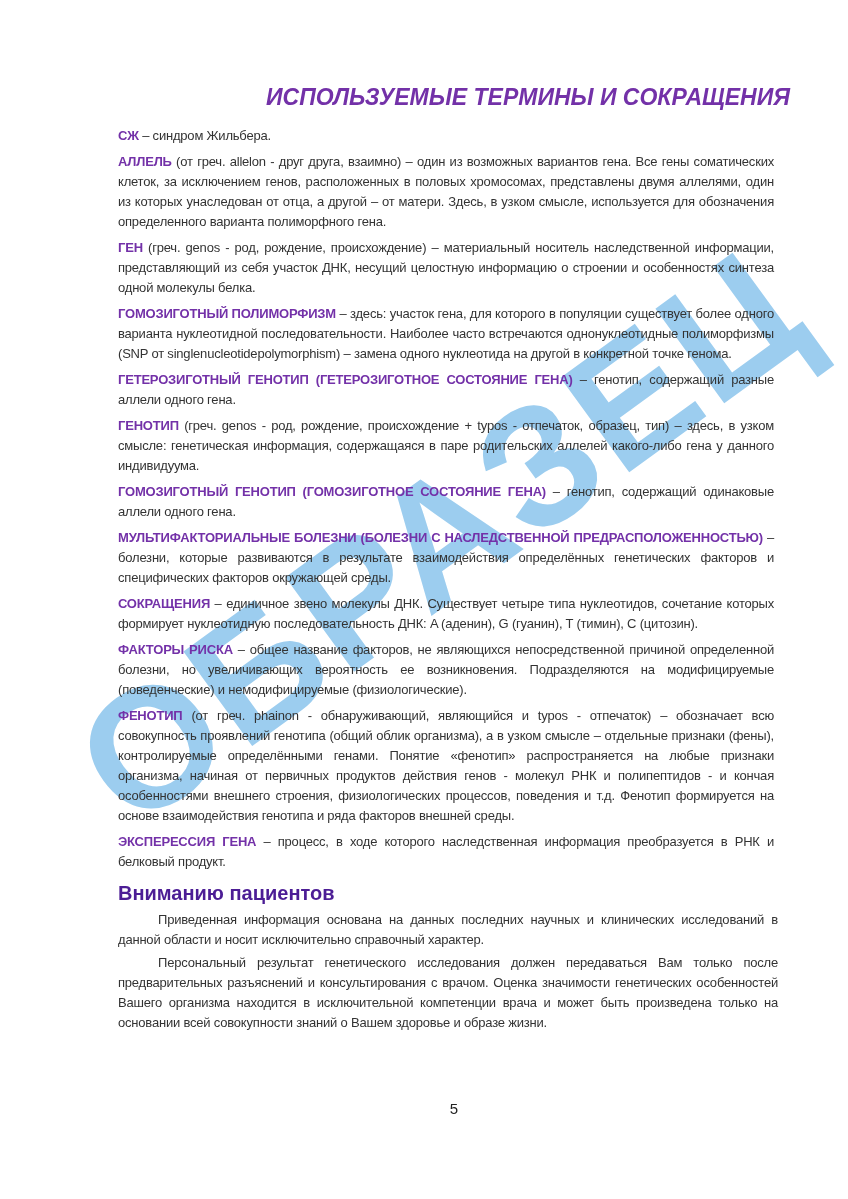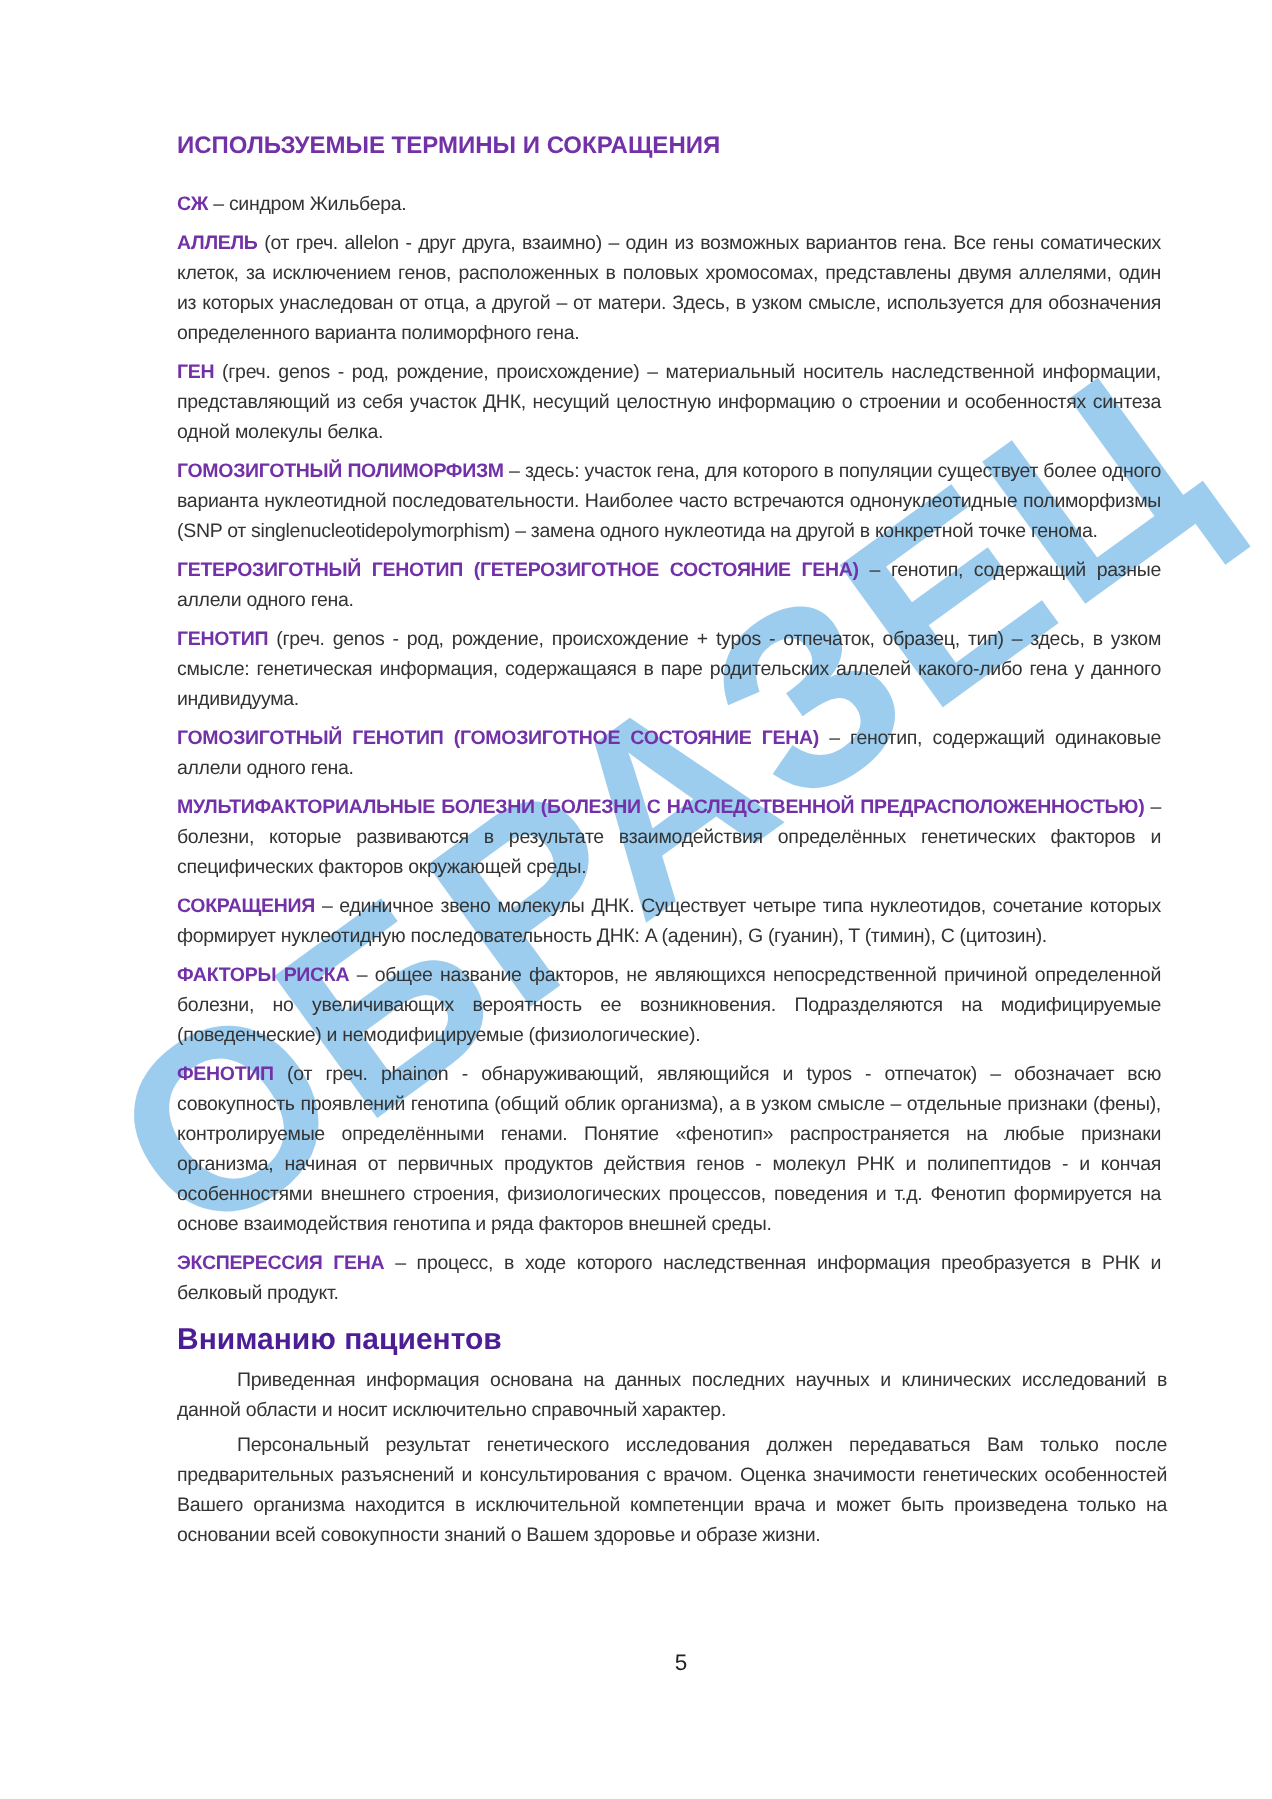--- a/index.html
+++ b/index.html
@@ -31,26 +31,27 @@
     width: 672px;
     z-index: 1;
     color: #333333;
     font-size: 13px;
     letter-spacing: -0.2px;
     line-height: 20px;
   }
 
   h1.doc-title {
     margin: 0 0 15px 0;
-    text-align: left;
+    text-align: right;
     color: #7331A8;
-    font-size: 16px;
+    font-size: 23px;
     line-height: 27px;
     font-weight: 700;
     letter-spacing: 0;
+    font-style: italic;
   }
 
   p.term {
     margin: 0 16px 6px 0;
     text-align: justify;
   }
   .term-name {
     color: #7331A8;
     font-weight: 700;
   }

